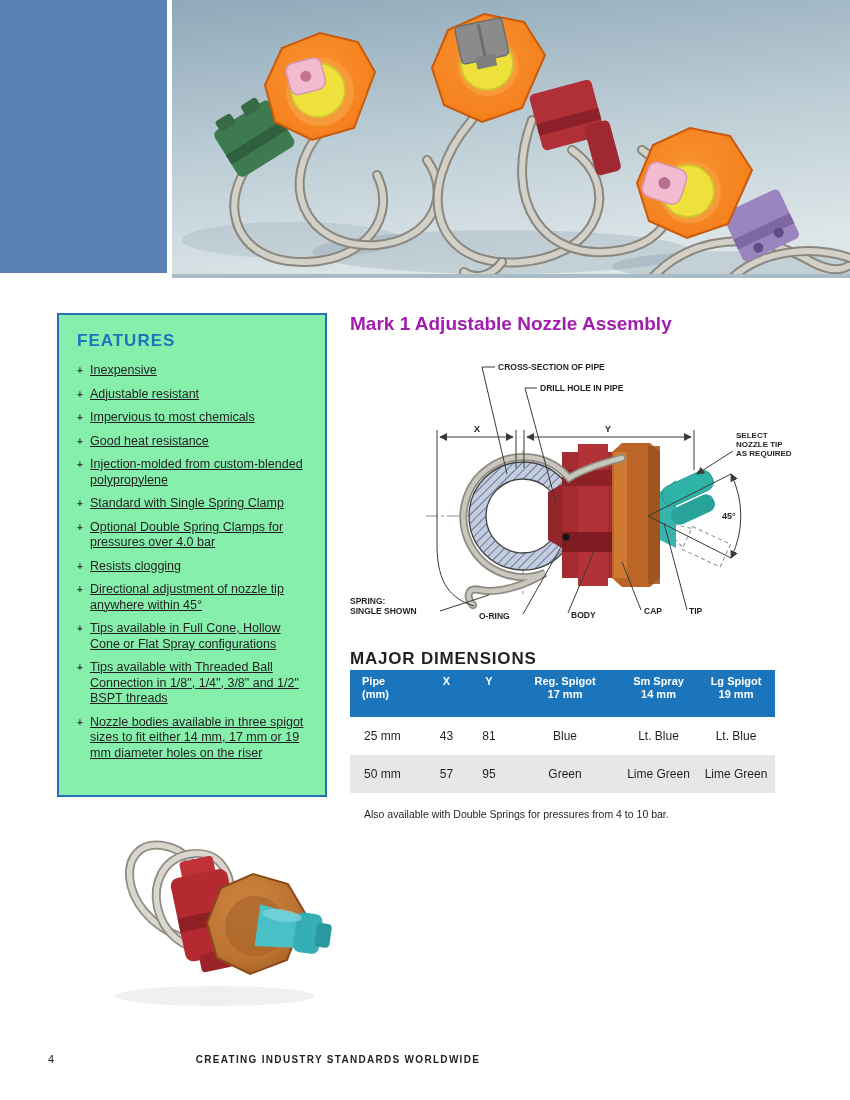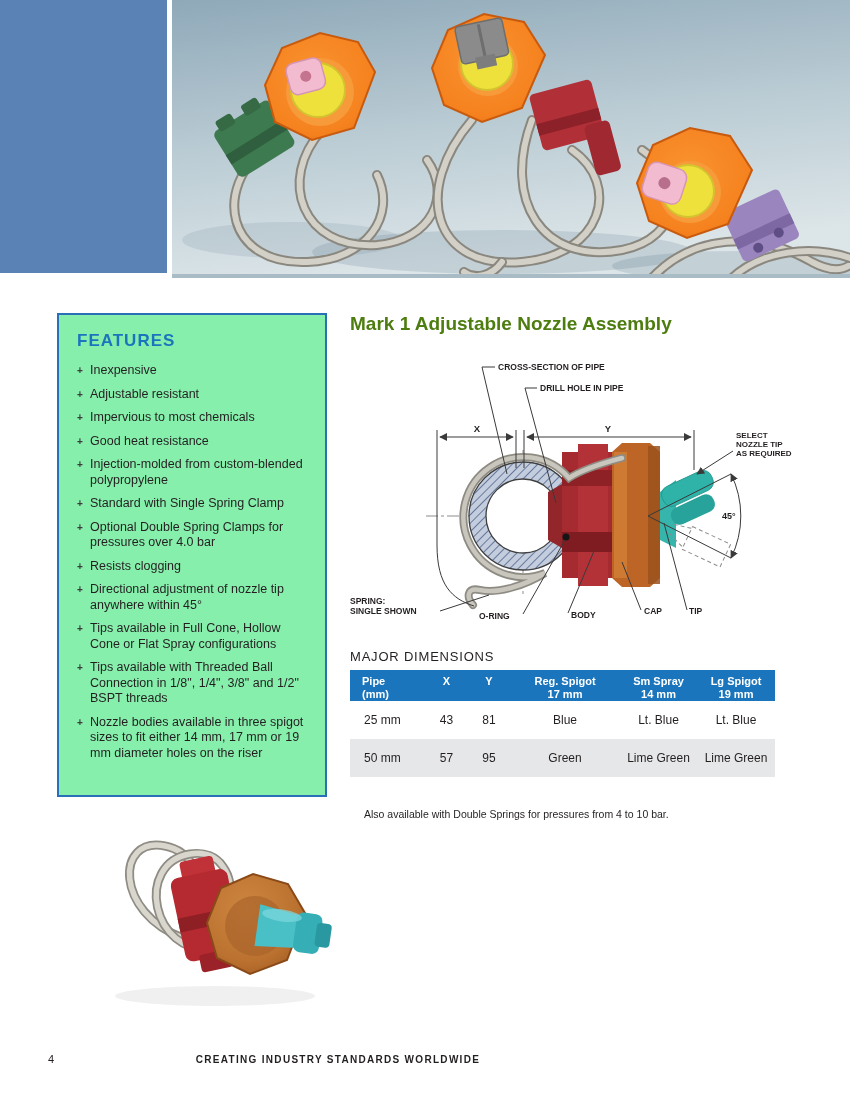--- a/index.html
+++ b/index.html
@@ -21,39 +21,39 @@
     padding:16px 12px 0 18px;overflow:hidden;background:#86efac;
   }
   .features-heading{
     color:#1b75bc;font-weight:bold;font-size:17px;letter-spacing:1px;
     margin:0 0 12px 0;
   }
   .feat-item{display:flex;margin-bottom:8px;font-size:12.5px;line-height:15.5px;}
   .feat-item .bullet{
     flex:0 0 13px;font-size:10px;line-height:15px;color:#3a3a3a;font-weight:bold;
   }
-  .feat-item .feat-text{flex:1;}
+  .feat-item .feat-text{flex:1;text-decoration:underline;}
 
   
   .assembly-title{
     left:350px;top:313px;width:470px;
-    color:#4d7c0f;font-weight:bold;font-size:19px;
+    color:#a21caf;font-weight:bold;font-size:19px;
   }
   .diagram-wrap{left:350px;top:345px;width:460px;height:290px;}
   .diagram-wrap svg text{
     font-family:"Liberation Sans","DejaVu Sans",sans-serif;fill:#231f20;
   }
 
   .major-dims-heading{
-    left:350px;top:649px;font-size:13px;font-weight:normal;letter-spacing:0.8px;
+    left:350px;top:649px;font-size:17px;font-weight:bold;letter-spacing:0.8px;
   }
   .dims-table{left:350px;top:670px;border-collapse:collapse;table-layout:fixed;width:425px;}
   .dims-table th{
     background:#1b75bc;color:#ffffff;font-size:11px;font-weight:bold;
-    vertical-align:top;padding:5px 2px 0 2px;text-align:center;line-height:13px;
+    vertical-align:top;padding:5px 2px 16px 2px;text-align:center;line-height:13px;
   }
   .dims-table th.col-pipe{text-align:left;padding-left:12px;}
   .dims-table td{
     font-size:12px;text-align:center;height:22px;padding:8px 2px;line-height:22px;
     white-space:nowrap;overflow:hidden;
   }
   .dims-table td.col-pipe{text-align:left;padding-left:14px;}
   .dims-table tr.stripe td{background:#e6e7e8;}
   .table-note{left:350px;top:808px;font-size:10.5px;margin-left:14px;}
 

